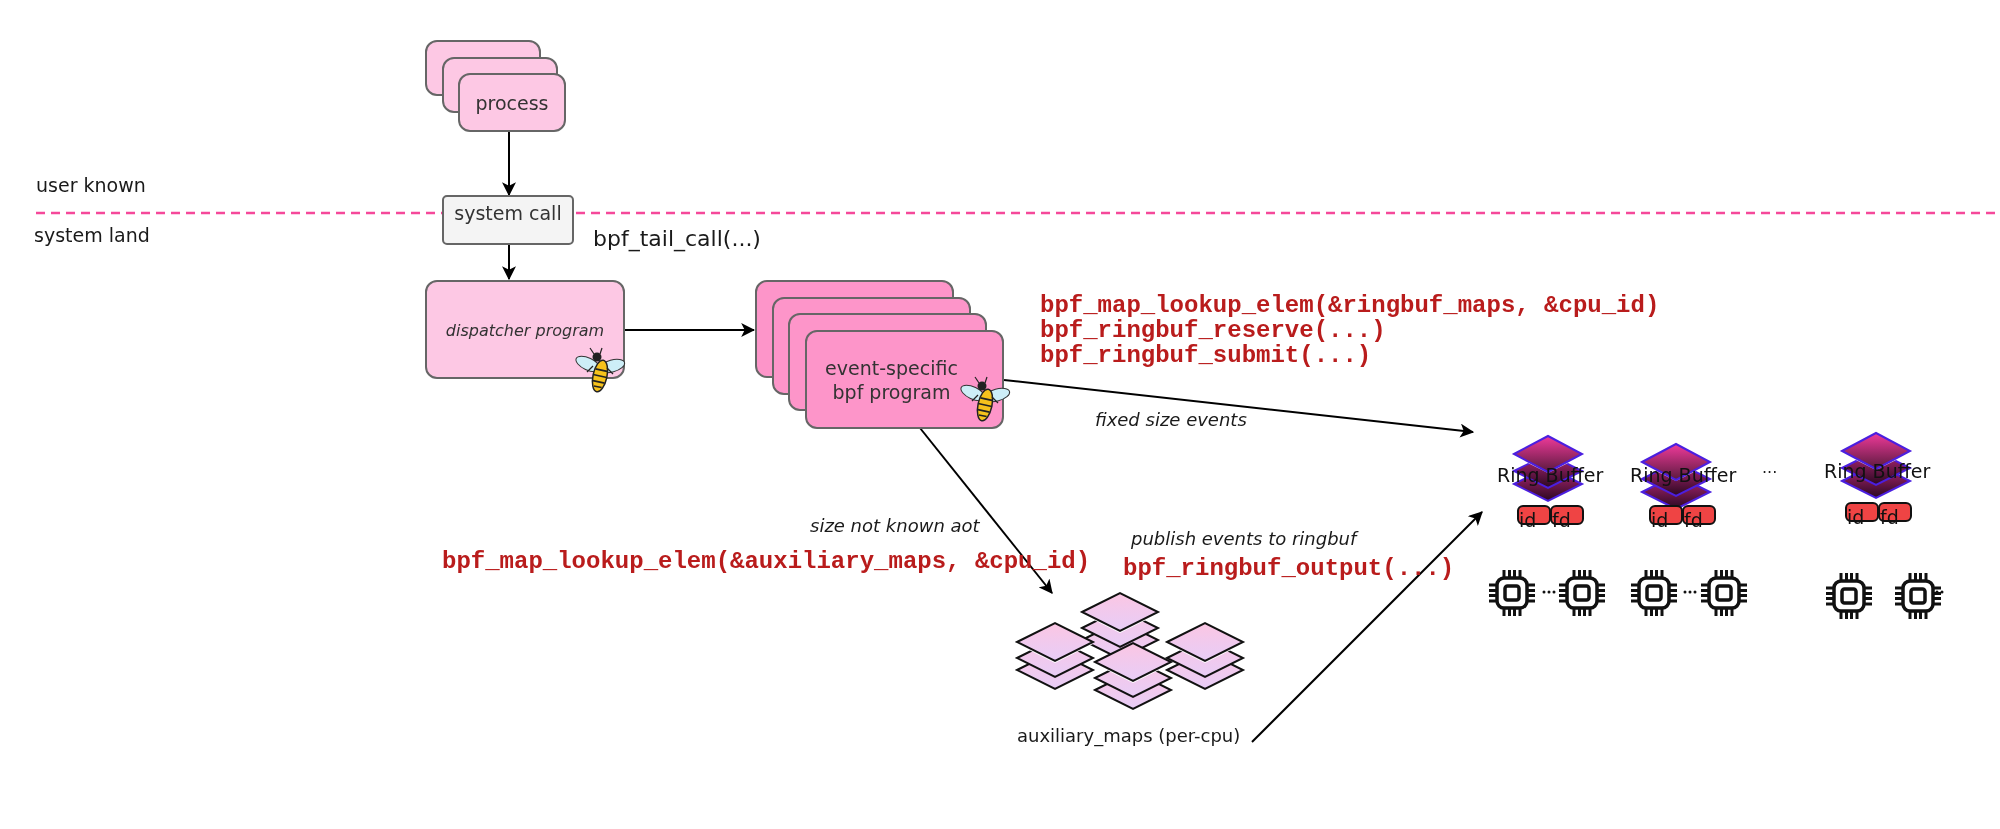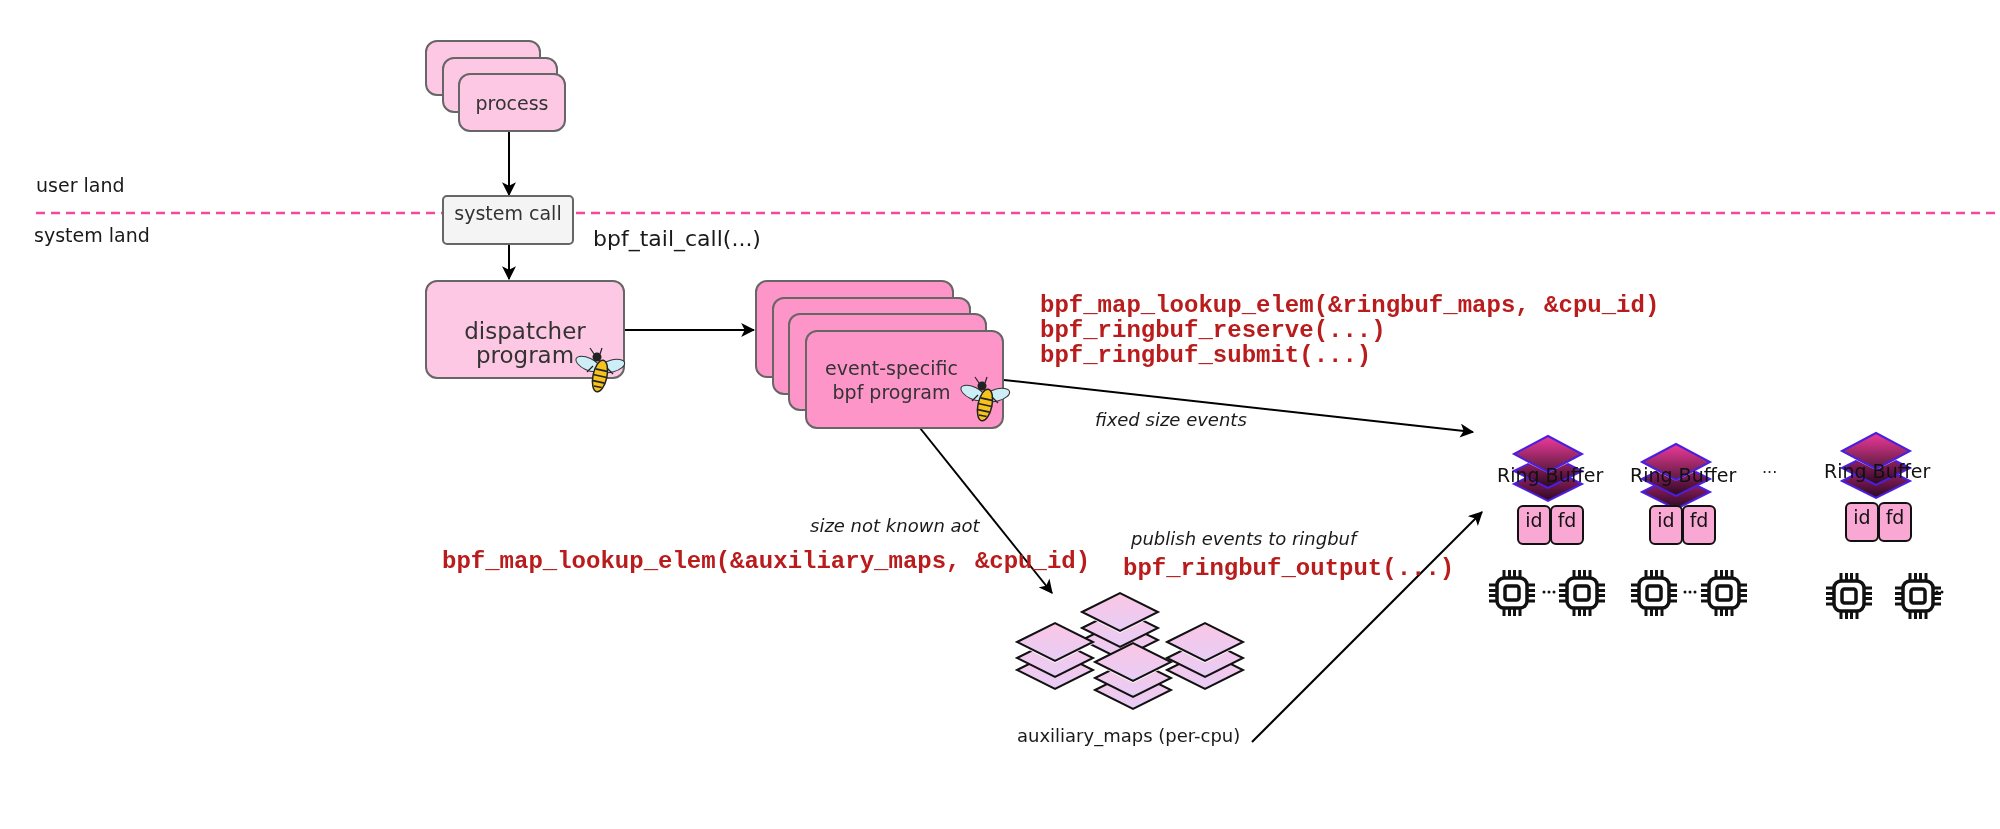--- a/index.html
+++ b/index.html
@@ -8,22 +8,22 @@
   #canvas { position: absolute; left: 0; top: 0; width: 2000px; height: 829px; }
   .lbl { position: absolute; white-space: nowrap; font-family: "DejaVu Sans", sans-serif; color: #1a1a1a; }
   .box { position: absolute; box-sizing: border-box; border: 2px solid #666; border-radius: 12px; }
   .box-light { background: #fdc8e4; }
   .box-dark { background: #fd95c9; }
   .box-grey { background: #f4f4f4; border-radius: 5px; }
   .box-text { position: absolute; left: 0; right: 0; text-align: center; color: #333; font-size: 19px; line-height: 24px; }
   .code { position: absolute; white-space: nowrap; font-family: "Liberation Mono", monospace; font-weight: bold;
           color: #b91c1c; font-size: 24px; line-height: 25px; }
   .ital { font-style: italic; font-family: "DejaVu Sans", sans-serif; font-size: 18px; color: #1a1a1a; text-align: right; }
-  .idfd { position: absolute; box-sizing: border-box; width: 34px; height: 40px; border: 2px solid #111;
-          border-radius: 6px; background: #f9a8d4; text-align: center; font-size: 19px; line-height: 27px; color: #111; }
+  .idfd { position: absolute; box-sizing: border-box; width: 34px; height: 20px; border: 2px solid #111;
+          border-radius: 6px; background: #ef4444; text-align: left; font-size: 19px; line-height: 27px; color: #111; }
   .rb-title { position: absolute; font-size: 19px; color: #111; white-space: nowrap; margin-top: 48px; }
 </style>
 </head>
 <body>
 
 <svg id="canvas" width="2000" height="829" viewBox="0 0 2000 829">
   <defs>
     <marker id="arrow" viewBox="0 0 12 12" refX="11" refY="6" markerWidth="14" markerHeight="14" markerUnits="userSpaceOnUse" orient="auto">
       <path d="M0,0 L12,6 L0,12 L3,6 Z" fill="#000"></path>
     </marker>
@@ -126,37 +126,37 @@
       <circle cx="1549" cy="592" r="1.5"></circle>
       <circle cx="1554" cy="592" r="1.5"></circle>
     <circle cx="1685" cy="592" r="1.5"></circle>
       <circle cx="1690" cy="592" r="1.5"></circle>
       <circle cx="1695" cy="592" r="1.5"></circle>
     <circle cx="1937" cy="592" r="1.5"></circle>
       <circle cx="1942" cy="592" r="1.5"></circle>
   </g>
 </svg>
 
-<div class="lbl" style="left:36px; top:174px; font-size:19px;">user land</div>
+<div class="lbl" style="left:36px; top:174px; font-size:19px;">user known</div>
 <div class="lbl" style="left:34px; top:224px; font-size:19px;">system land</div>
 
 <div class="box box-light" style="left:425px; top:40px; width:116px; height:56px;"></div>
 <div class="box box-light" style="left:442px; top:57px; width:116px; height:56px;"></div>
 <div class="box box-light" style="left:458px; top:73px; width:108px; height:59px;">
   <div class="box-text" style="top:16px;">process</div>
 </div>
 
 <div class="box box-grey" style="left:442px; top:195px; width:132px; height:50px;">
   <div class="box-text" style="top:4px;">system call</div>
 </div>
 
 <div class="lbl" style="left:593px; top:226px; font-size:22px;">bpf_tail_call(...)</div>
 
 <div class="box box-light" style="left:425px; top:280px; width:200px; height:99px;">
-  <div class="box-text" style="top:37px; font-size:23px;">dispatcher program</div>
+  <div class="box-text" style="top:37px; font-size:16px;font-style:italic;">dispatcher program</div>
 </div>
 <svg style="position:absolute; left:570px; top:345px;" width="60" height="50" viewBox="-30 -25 60 50">
   <use href="#bee"></use>
 </svg>
 
 <div class="box box-dark" style="left:755px; top:280px; width:199px; height:98px;"></div>
 <div class="box box-dark" style="left:772px; top:297px; width:199px; height:98px;"></div>
 <div class="box box-dark" style="left:788px; top:313px; width:199px; height:98px;"></div>
 <div class="box box-dark" style="left:805px; top:330px; width:199px; height:99px;">
   <div class="box-text" style="top:24px; padding-right:26px;">event-specific</div>

